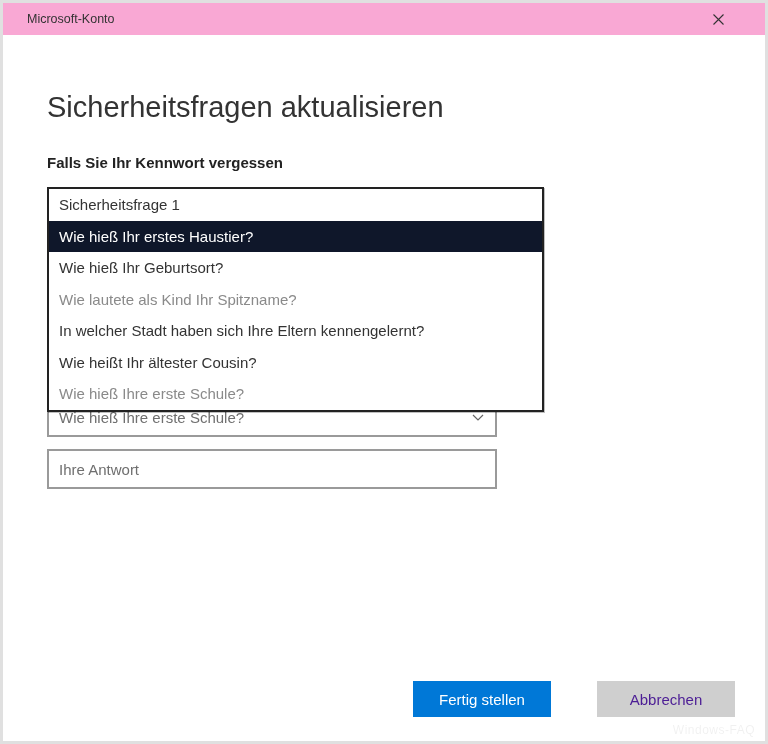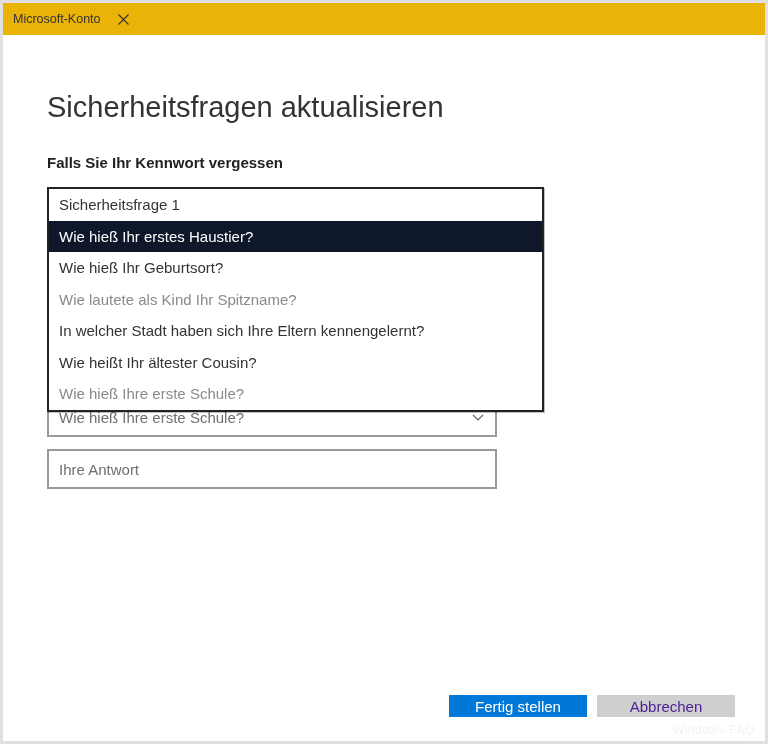--- a/index.html
+++ b/index.html
@@ -9,24 +9,25 @@
       width: 768px; height: 744px;
       border: 3px solid #e0e0e0;
       position: relative;
       display: flex; flex-direction: column;
       background: #fff;
     }
 
     .titlebar {
       height: 32px;
       display: flex; align-items: center;
-      padding: 0 10px;
+      padding: 0 24px;
       font-size: 12.5px;
       color: #333;
-      background: #eab308;
+      background: #f9a8d4;
+      justify-content: space-between;
     }
     .close-btn {
       width: 45px; height: 30px;
       display: flex; align-items: center; justify-content: center;
       cursor: pointer;
     }
     .close-btn svg { width: 11px; height: 11px; }
 
     .content {
       flex: 1;
@@ -87,25 +88,26 @@
     }
     .dropdown-item.highlight { background: #0f172a; color: #fff; }
     .dropdown-item.disabled  { color: #8a8a8a; }
 
     .button-row {
       position: absolute;
       right: 30px; bottom: 24px;
       display: flex; gap: 10px;
     }
     .btn {
-      min-width: 138px; height: 22px;
+      min-width: 138px; height: 36px;
       display: flex; align-items: center; justify-content: center;
       font-size: 15px;
       border: none;
       cursor: pointer;
+      margin-left: 36px;
     }
     .btn-primary { background: #0078D7; color: #fff; }
     .btn-secondary { background: #cfcfcf; color: #4c1d95; }
 
     .watermark {
       position: absolute;
       right: 10px; bottom: 4px;
       font-size: 12px;
       color: rgba(0,0,0,0.06);
       letter-spacing: 0.5px;

